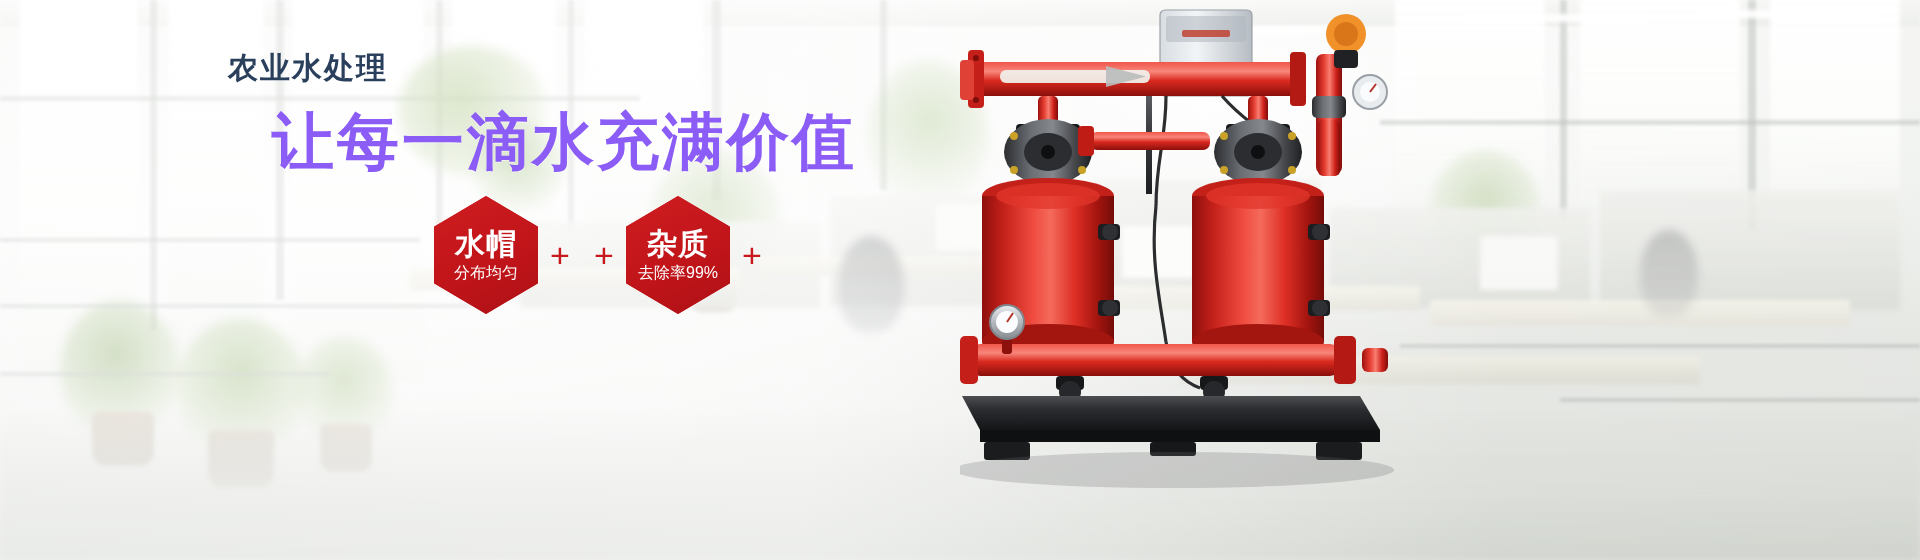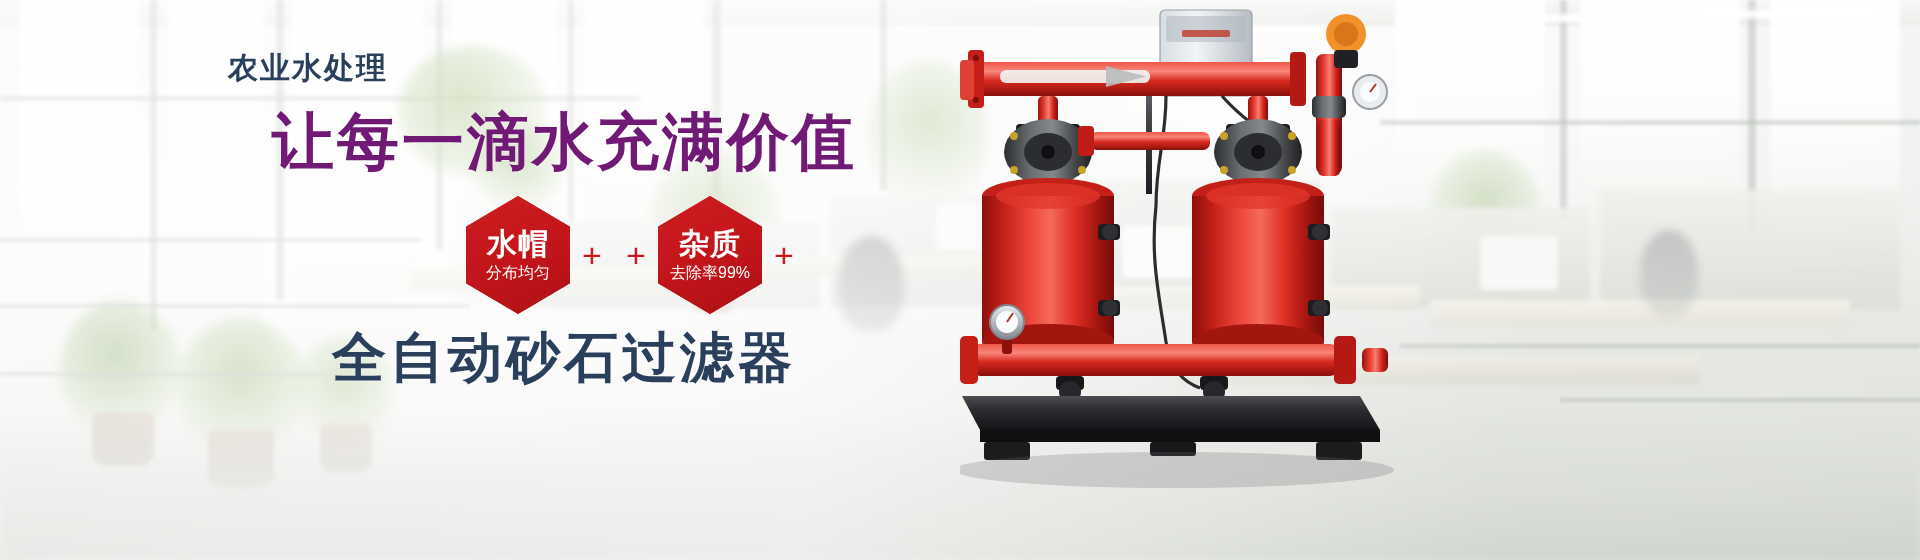--- a/index.html
+++ b/index.html
@@ -106,36 +106,36 @@
   
   .eyebrow {
     position:absolute; left:228px; top:48px;
     font-size:30px; font-weight:bold; letter-spacing:2px;
     color:#2a3f5c;
     font-family:"Liberation Sans","DejaVu Sans",sans-serif;
   }
   .headline {
     position:absolute; left:272px; top:100px;
     font-size:62px; font-weight:bold; letter-spacing:3px;
-    color:#701a75;
+    color:#8b5cf6;
     white-space:nowrap;
     text-shadow:0 1px 0 rgba(255,255,255,.45);
   }
   .subline {
     position:absolute; left:332px; top:322px;
     font-size:54px; font-weight:bold; letter-spacing:4px;
     color:#2a3f5c;
     white-space:nowrap;
     text-shadow:0 1px 0 rgba(255,255,255,.4);
   }
 
   
   .feature-row {
     position:absolute; left:434px; top:196px;
-    display:flex; align-items:center; gap:0;margin-left:32px;
+    display:flex; align-items:center; gap:0;
   }
   .hex {
     position:relative;
     width:104px; height:118px;
     background:#c8181e;
     background-image:linear-gradient(155deg,#cf1d21 0%,#bf1419 60%,#ad1116 100%);
     clip-path:polygon(50% 0%,100% 26%,100% 74%,50% 100%,0% 74%,0% 26%);
     display:flex; flex-direction:column;
     align-items:center; justify-content:center;
     color:#ffffff;
@@ -421,21 +421,20 @@
         <rect x="356" y="442" width="46" height="18" rx="3" fill="#1b1c1e"></rect>
         <rect x="190" y="442" width="46" height="14" rx="3" fill="#17181a"></rect>
       </g>
 
       <ellipse cx="214" cy="470" rx="220" ry="18" fill="#6a6d70" opacity=".25"></ellipse>
     </svg>
   </div>
 
   <div class="eyebrow">农业水处理</div>
   <div class="headline">让每一滴水充满价值</div>
-  <div class="subline">全自动砂石过滤器</div>
 
   <div class="feature-row">
 
     <div class="hex">
       <span class="hx-title">水帽</span>
       <span class="hx-sub">分布均匀</span>
     </div>
 
     <div class="plus">+</div>
 

